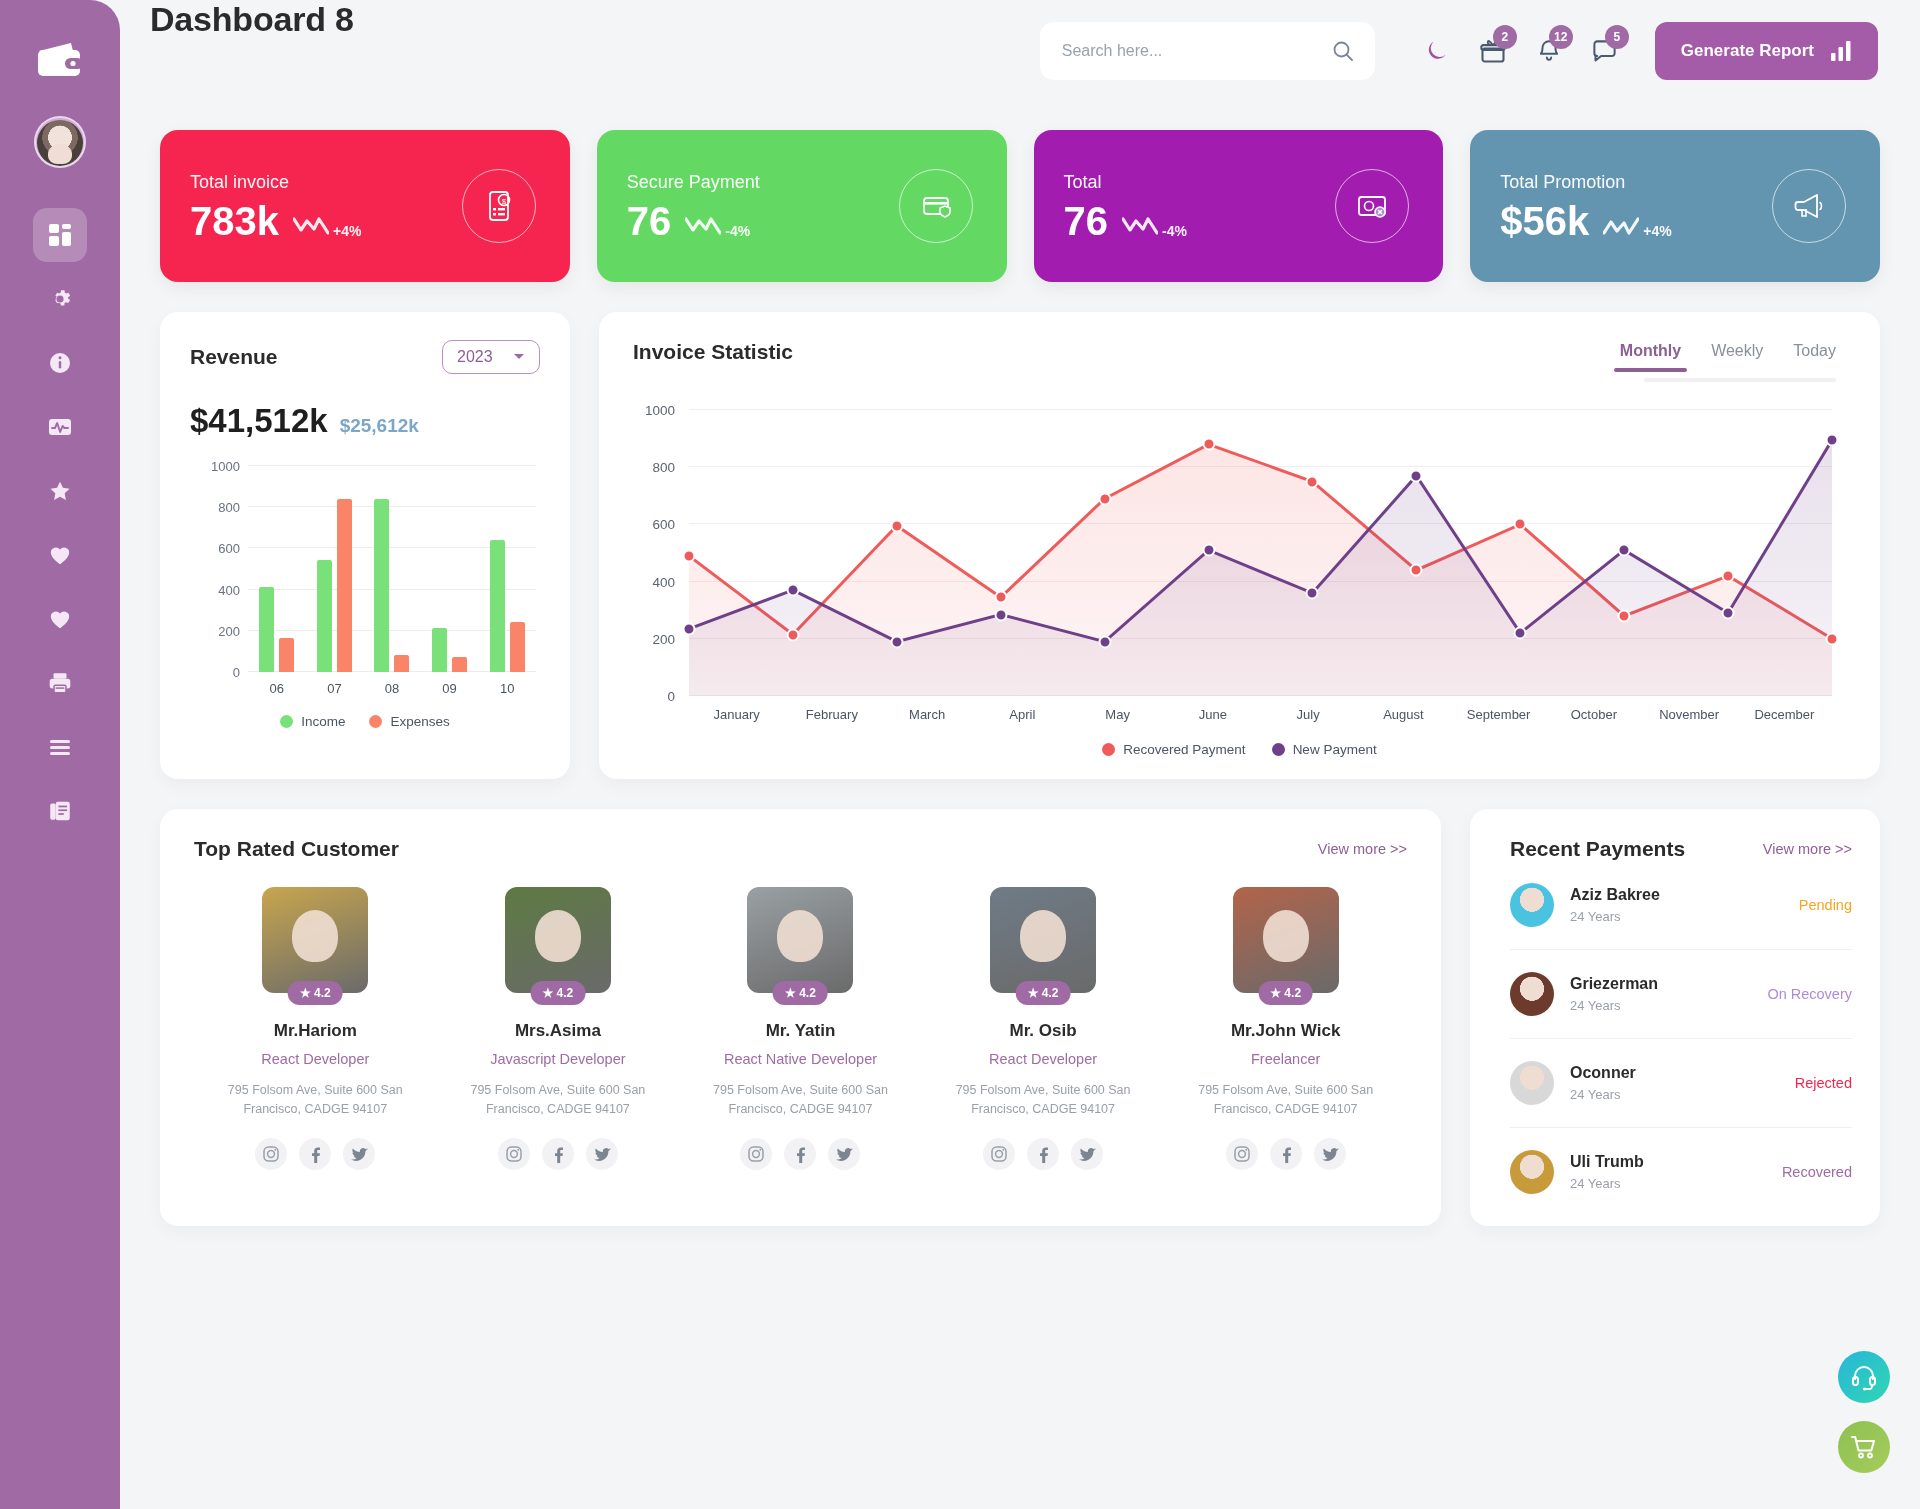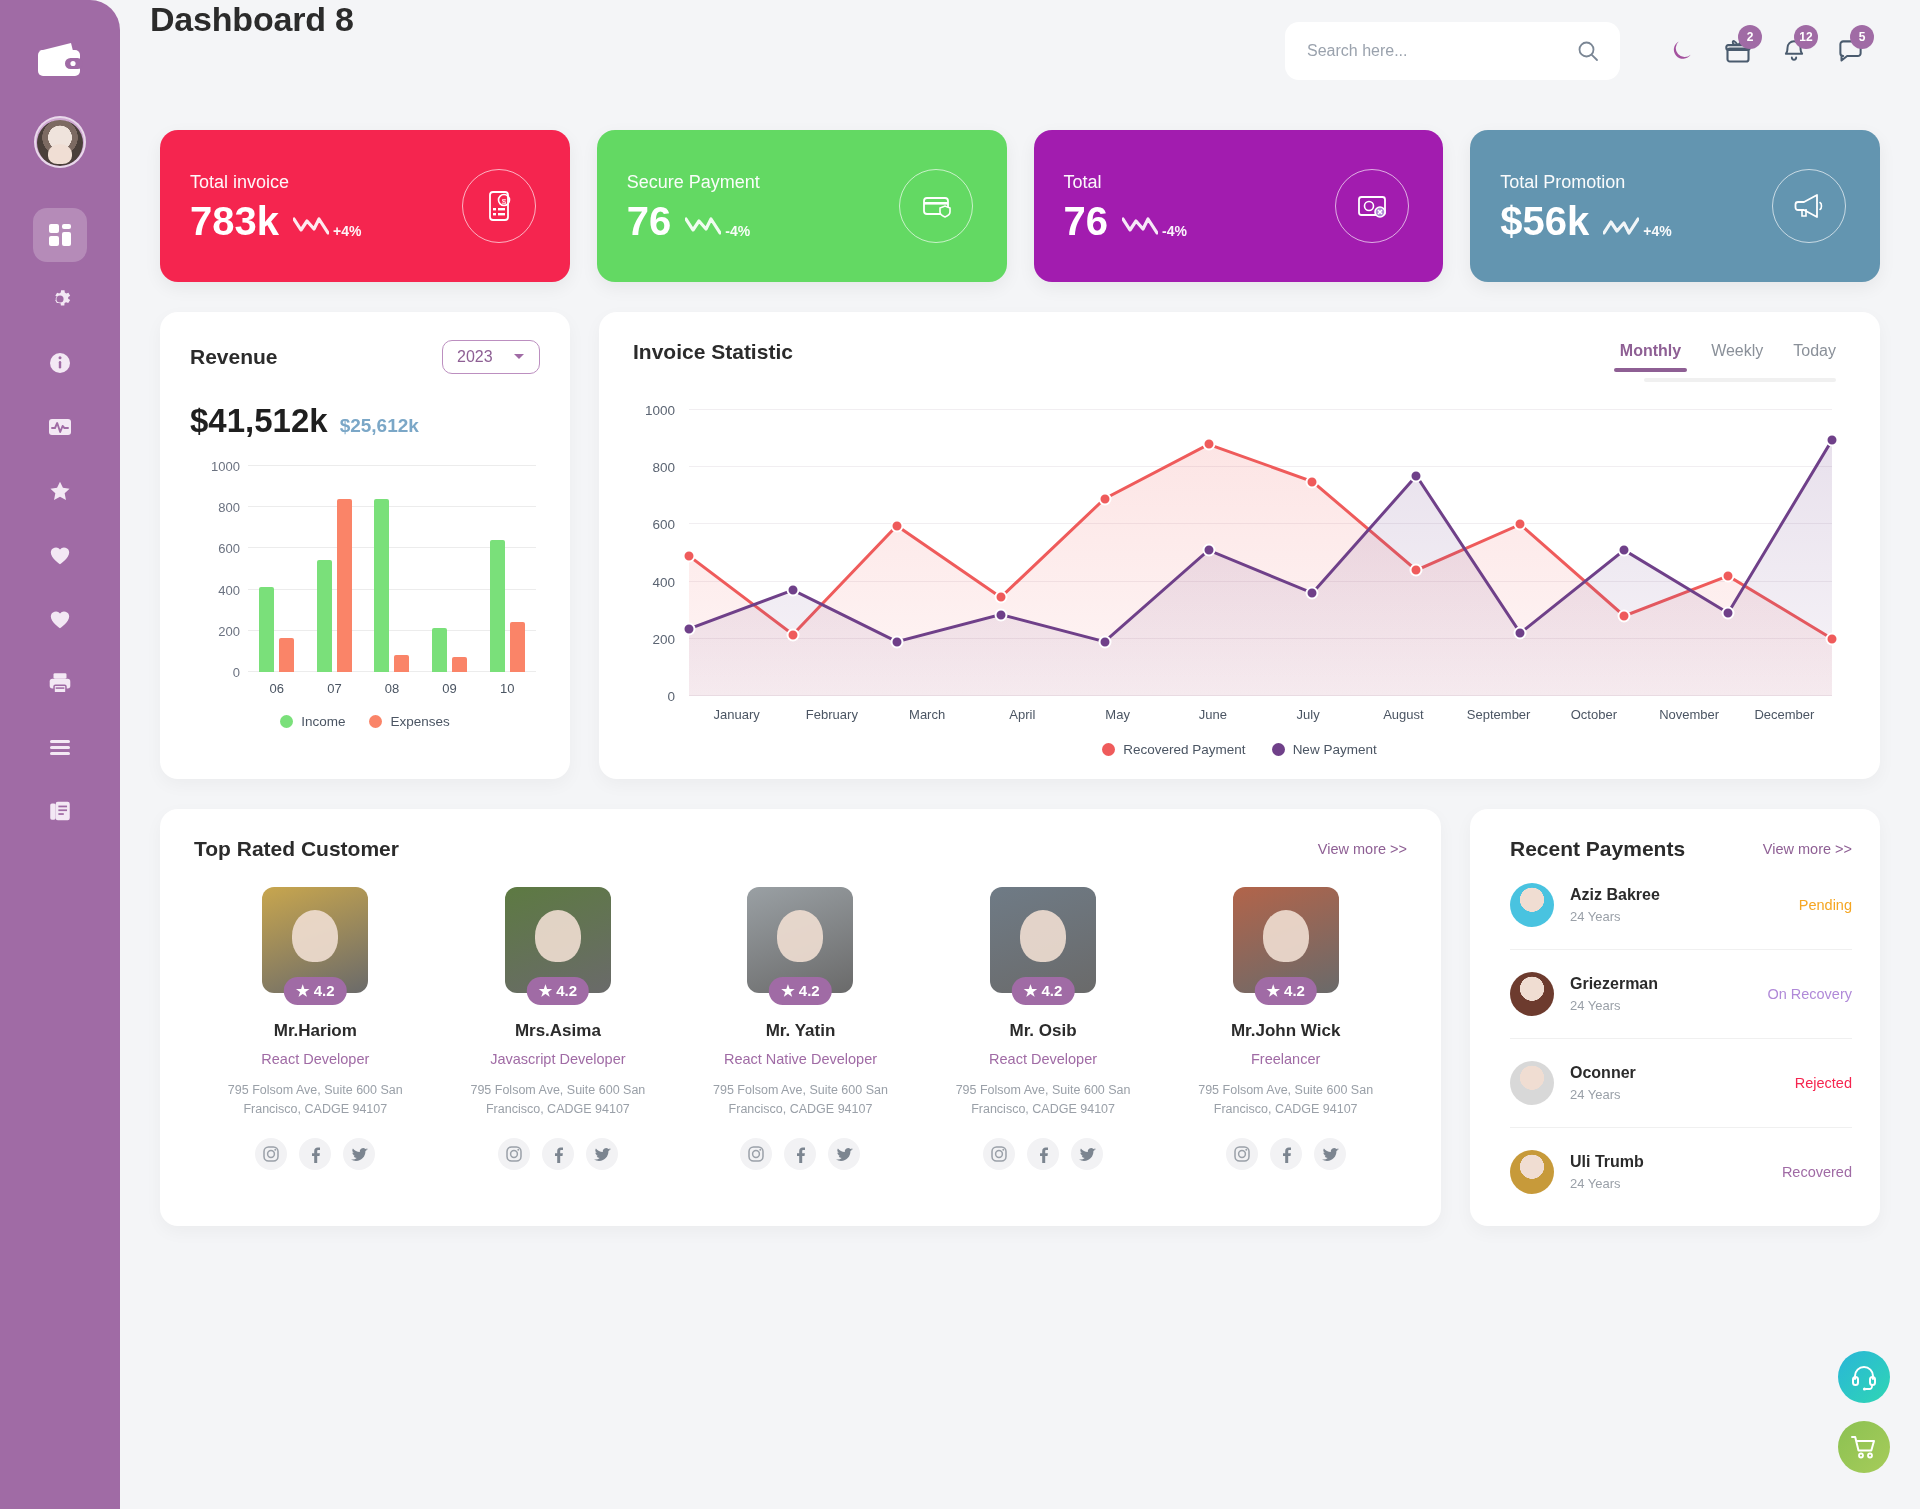--- a/index.html
+++ b/index.html
@@ -146,21 +146,21 @@
   #customers-card { flex: 1; padding: 28px 34px 34px 34px; }
   .view-more { font-size: 14.5px; color:#8e5f94; cursor:pointer; }
   .cust-grid { display:flex; gap: 0; margin-top: 26px; }
   .cust { flex:1; display:flex; flex-direction:column; align-items:center; }
   .cust-photo {
     width: 106px; height: 106px; border-radius: 12px; position:relative;
     background-size: cover; background-position: center;
   }
   .rating {
     position:absolute; left:50%; bottom:-12px; transform:translateX(-50%);
-    background:#a06ba5; color:#fff; font-size: 15px; font-weight:600;
+    background:#a06ba5; color:#fff; font-size: 12px; font-weight:600;
     padding: 5px 12px; border-radius: 14px; display:flex; align-items:center; gap:4px; white-space:nowrap;
   }
   .cust-name { margin-top: 28px; font-size: 17px; font-weight: 600; color:#2b2b2b; }
   .cust-role { margin-top: 10px; font-size: 14.5px; color:#a06ba5; }
   .cust-addr { margin-top: 14px; font-size: 12.5px; color:#9aa0a8; text-align:center; line-height:1.55; width: 210px;}
   .socials { display:flex; gap: 12px; margin-top: 18px; }
   .soc { width: 32px; height: 32px; border-radius:50%; background:#f2f2f4; display:flex; align-items:center; justify-content:center; cursor:pointer;}
 
   #payments-card { width: 410px; padding: 28px 28px 10px 40px; }
   .pay-row { display:flex; align-items:center; padding: 22px 0; border-bottom: 1px solid #f0f0f0; }
@@ -297,20 +297,28 @@
       <span class="badge">12</span>
     </div>
 
     <div class="hicon">
       <svg width="27" height="27" viewBox="0 0 24 24">
         <path d="M3 5.5A2.5 2.5 0 015.5 3h13A2.5 2.5 0 0121 5.5v8a2.5 2.5 0 01-2.5 2.5H9l-5 4v-4H5.5A2.5 2.5 0 013 13.5z" stroke="#4a5b6e" stroke-width="1.8" fill="none" stroke-linejoin="round"></path>
       </svg>
       <span class="badge">5</span>
     </div>
 
+    <button id="generate-report">
+      <span>Generate Report</span>
+      <svg width="22" height="20" viewBox="0 0 22 20">
+        <rect x="1" y="12" width="4.5" height="8" rx="1" fill="#fff"></rect>
+        <rect x="8.5" y="6" width="4.5" height="14" rx="1" fill="#fff"></rect>
+        <rect x="16" y="0" width="4.5" height="20" rx="1" fill="#fff"></rect>
+      </svg>
+    </button>
   </div>
 </div>
 
 <div id="content">
 
   <div class="stats-row">
     <div class="stat-card" style="background: rgb(245, 37, 79);">
       <div class="stat-label">Total invoice</div>
       <div class="stat-value-row">
         <div class="stat-value">783k</div>

